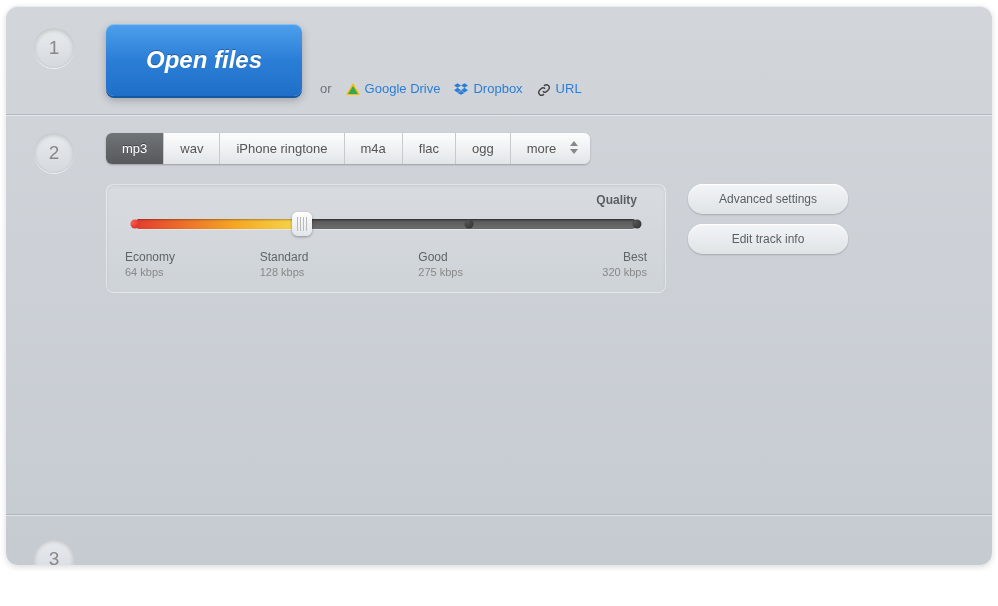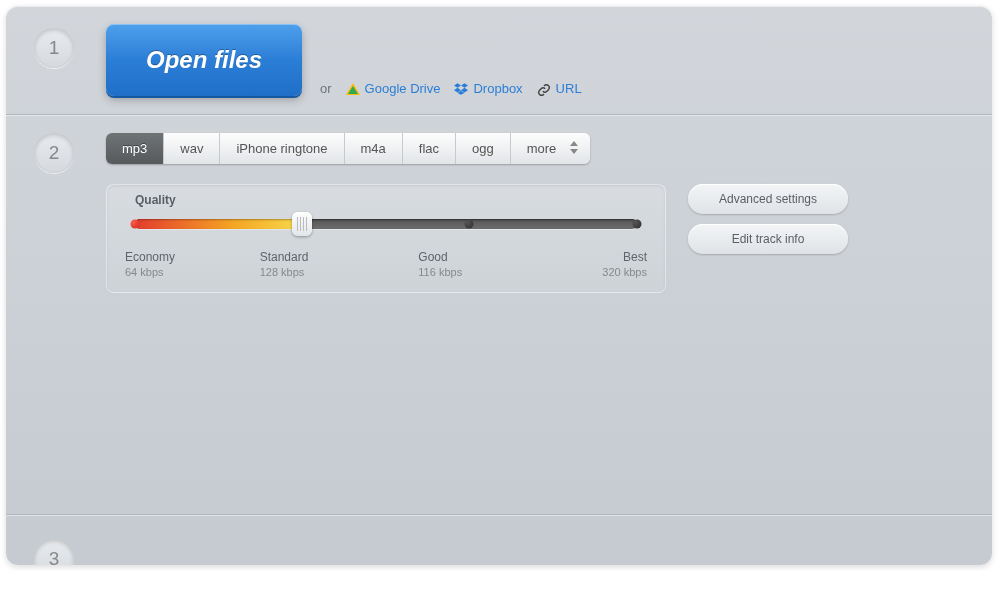--- a/index.html
+++ b/index.html
@@ -99,21 +99,21 @@
 .quality-box {
   flex: 0 0 560px;
   background: linear-gradient(to bottom, #d8dce0, #ced3d8);
   border-radius: 8px;
   border: 1px solid rgba(255,255,255,0.4);
   box-shadow: inset 0 1px 3px rgba(0,0,0,0.08);
   padding: 8px 28px 14px;
   position: relative;
 }
 .quality-title {
-  text-align: left;
+  text-align: right;
   color: #5a5f66;
   font-size: 12px;
   font-weight: bold;
   margin-bottom: 12px;
 }
 .slider-track {
   position: relative;
   height: 10px;
   border-radius: 5px;
   background: linear-gradient(to bottom, #555, #6d6d6d);
@@ -239,21 +239,21 @@
           <div class="q-label">
             <span>Economy</span>
             <small>64 kbps</small>
           </div>
           <div class="q-label">
             <span>Standard</span>
             <small>128 kbps</small>
           </div>
           <div class="q-label">
             <span>Good</span>
-            <small>116 kbps</small>
+            <small>275 kbps</small>
           </div>
           <div class="q-label">
             <span>Best</span>
             <small>320 kbps</small>
           </div>
         </div>
       </div>
       <div class="side-btns">
         <button class="pill-btn">Advanced settings</button>
         <button class="pill-btn">Edit track info</button>

